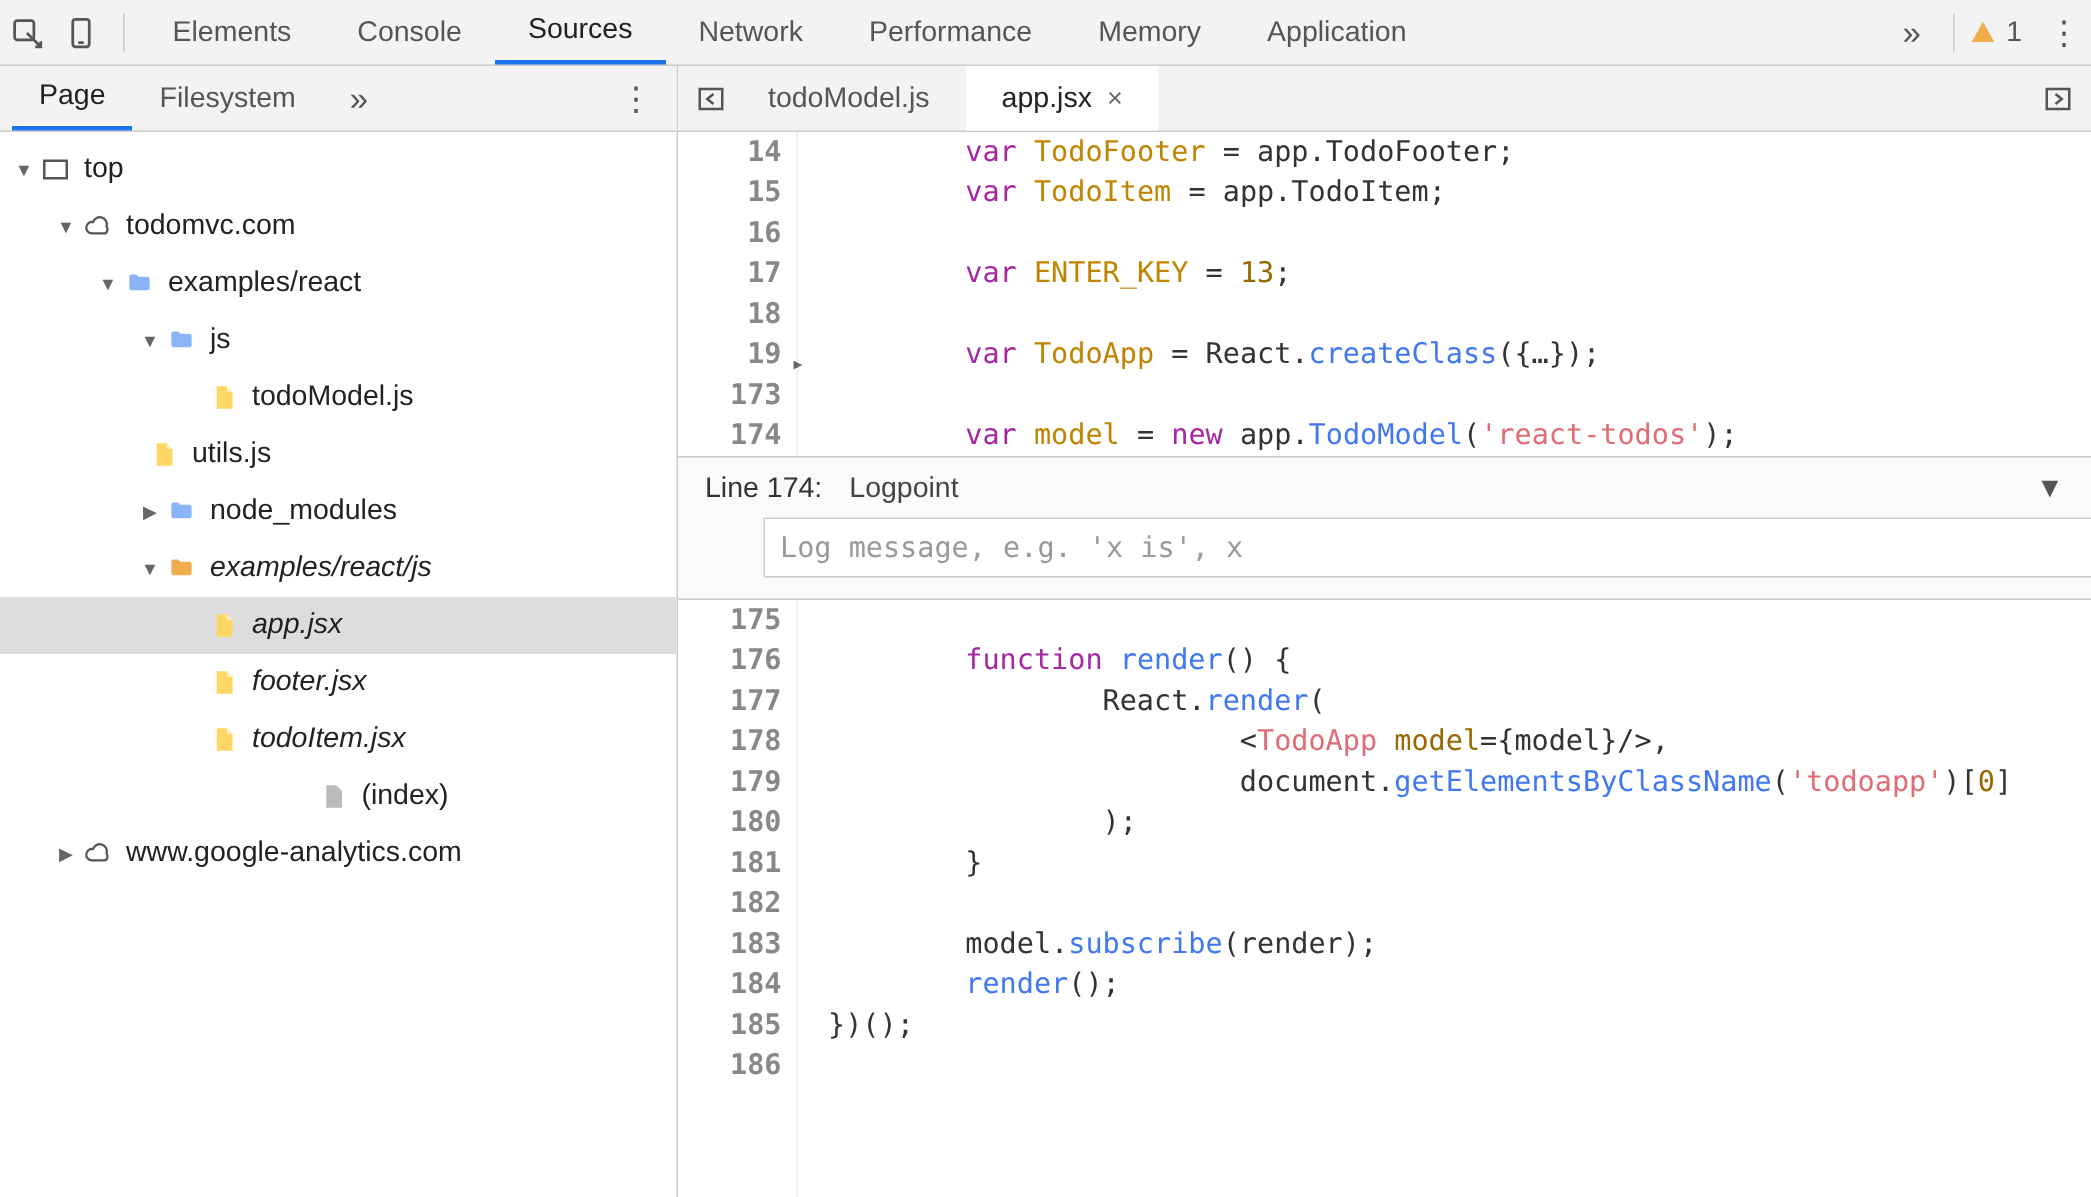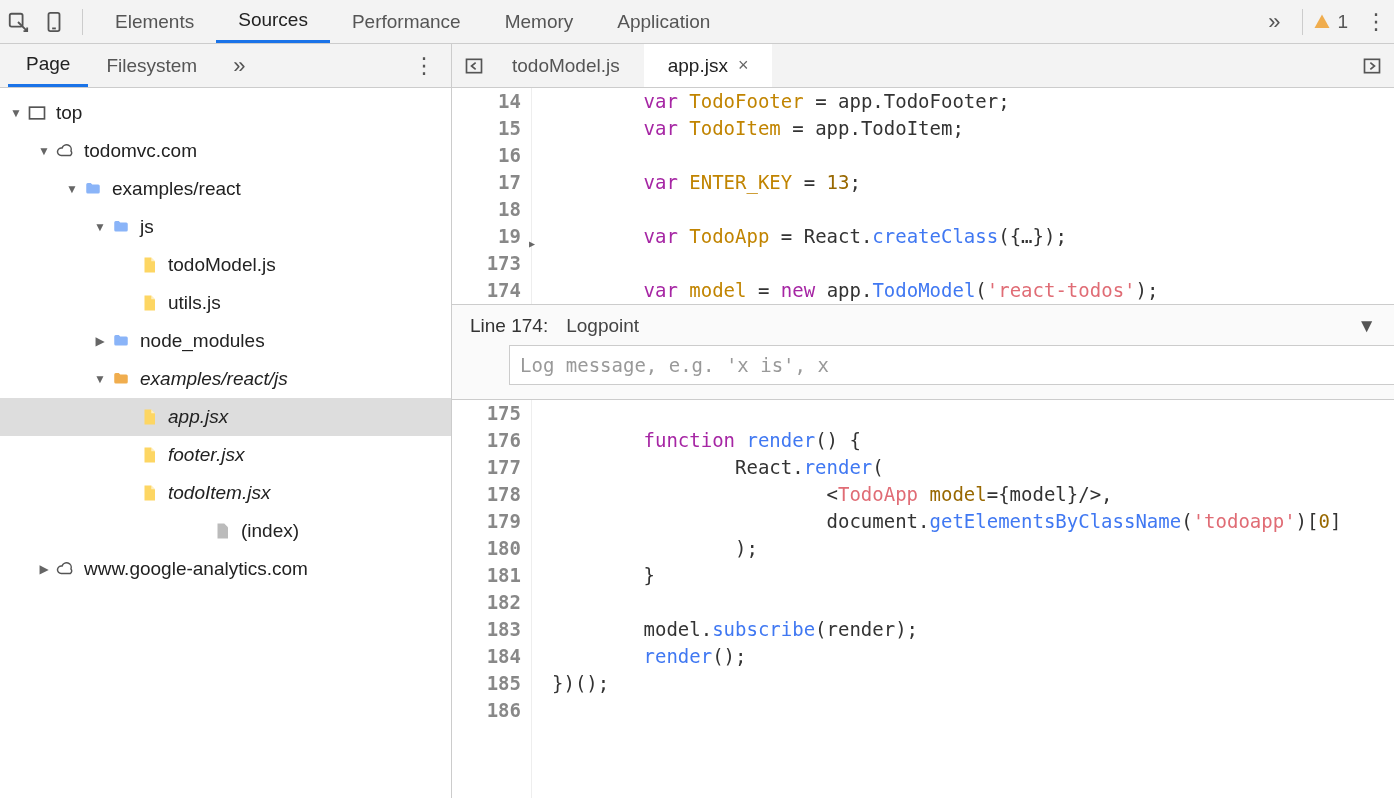--- a/index.html
+++ b/index.html
@@ -81,21 +81,23 @@
   </div>
   <div class="tool-icon">
     <svg width="22" height="22" viewBox="0 0 24 24" fill="none" stroke="#555" stroke-width="2">
         <rect x="6" y="2" width="12" height="20" rx="2"></rect>
         <line x1="10" y1="19" x2="14" y2="19"></line>
       </svg>
   </div>
   <div class="sep"></div>
   <div class="tabs" id="panel-tabs">
       <div class="tab">Elements</div>
+      <div class="tab">Console</div>
       <div class="tab active">Sources</div>
+      <div class="tab">Network</div>
       <div class="tab">Performance</div>
       <div class="tab">Memory</div>
       <div class="tab">Application</div>
     </div>
   <div class="tool-icon" style="font-size:22px">»</div>
   <div class="sep"></div>
   <div class="warn">
     <svg width="18" height="18" viewBox="0 0 24 24">
         <path d="M12 2 L22 20 L2 20 Z" fill="#f0ad4e"></path>
       </svg>
@@ -156,21 +158,21 @@
         <div class="tree-row" style="padding-left: 120px;">
           <span class="disc"></span>
           <span class="icon">
             <svg width="18" height="22" viewBox="0 0 24 24" fill="#fdd663">
               <path d="M6 2h9l5 5v15H6z"></path>
               <path d="M15 2v5h5" fill="#fff" opacity=".6"></path>
             </svg>
           </span>
           <span class="lbl">todoModel.js</span>
         </div>
-        <div class="tree-row" style="padding-left: 120px;">
+        <div class="tree-row" style="padding-left: 80px;">
           <span class="disc"></span>
           <span class="icon">
             <svg width="18" height="22" viewBox="0 0 24 24" fill="#fdd663">
               <path d="M6 2h9l5 5v15H6z"></path>
               <path d="M15 2v5h5" fill="#fff" opacity=".6"></path>
             </svg>
           </span>
           <span class="lbl">utils.js</span>
         </div>
         <div class="tree-row" style="padding-left: 92px;">

